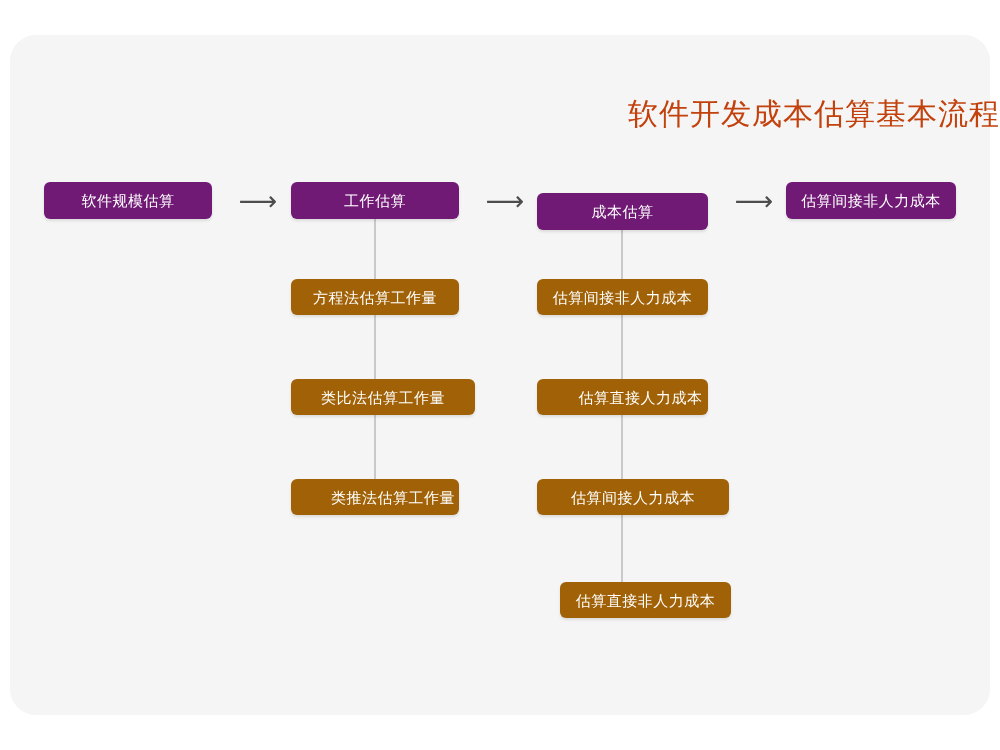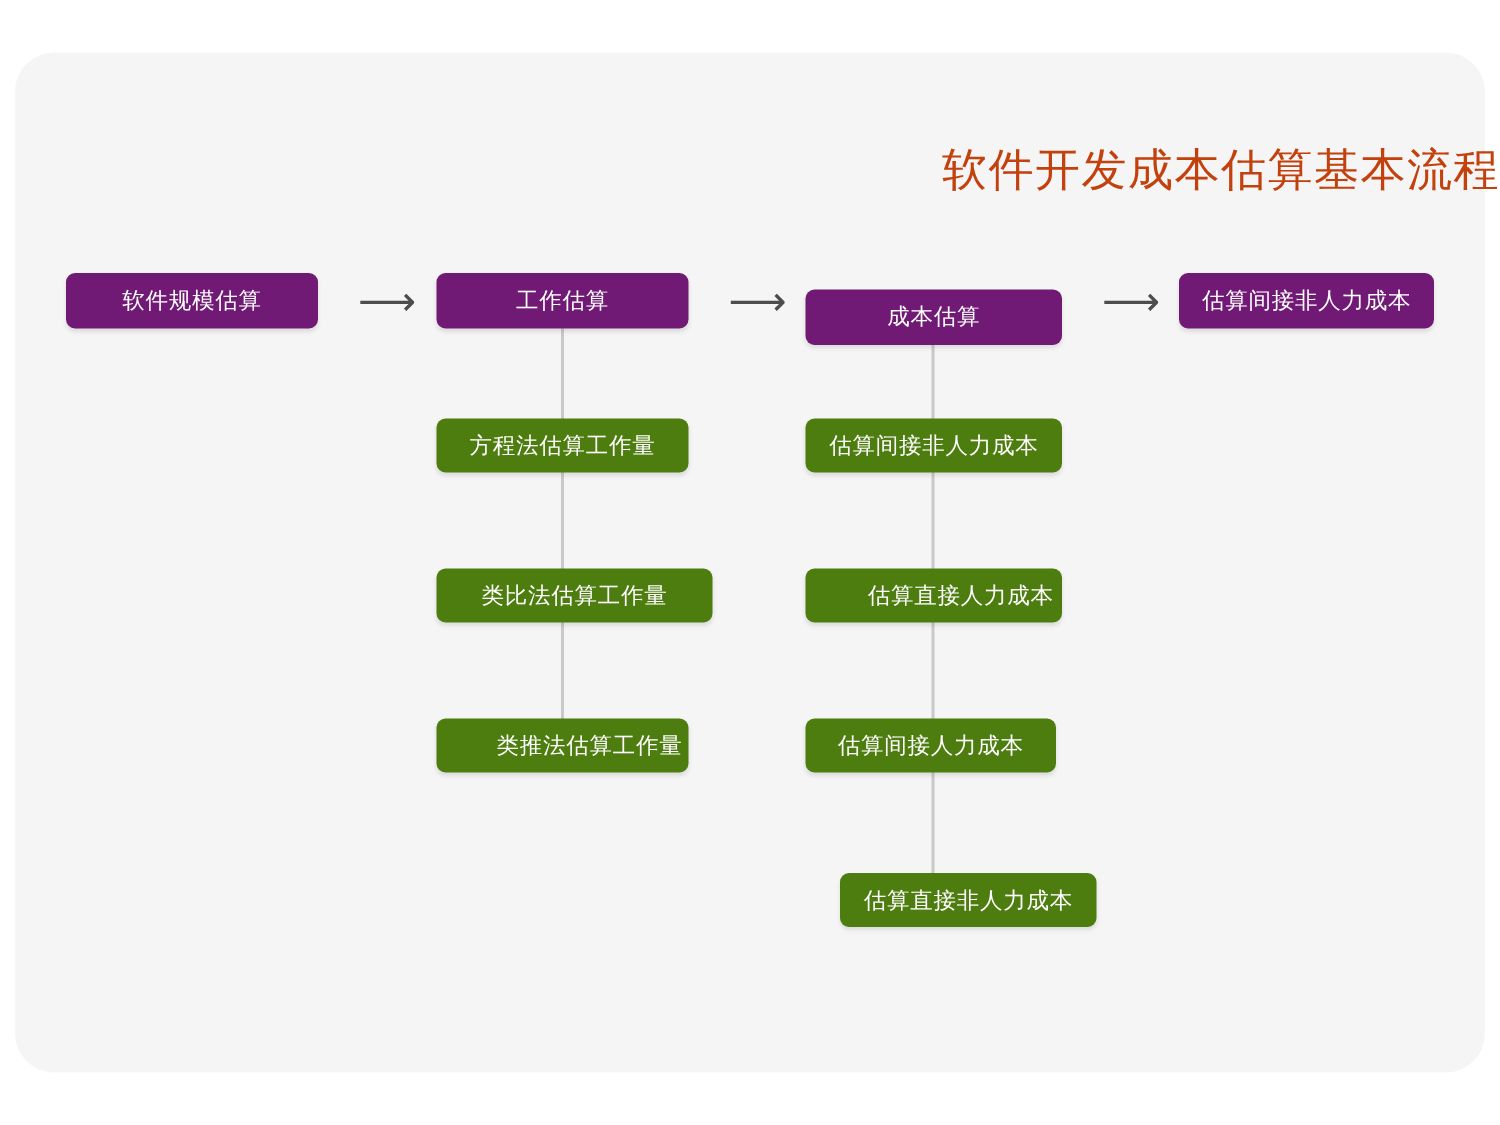--- a/index.html
+++ b/index.html
@@ -58,21 +58,21 @@
     letter-spacing: 0.5px;
     white-space: nowrap;
     box-shadow: 0 2px 3px rgba(0,0,0,0.10);
   }
 
   .node.primary {
     background: #701a75;
   }
 
   .node.secondary {
-    background: #4d7c0f;
+    background: #a16207;
     color: #ffffff;
   }
 
   
   .arrow {
     position: absolute;
     color: #4d4d4d;
     font-size: 27px;
     line-height: 1;
     letter-spacing: -2px;
@@ -142,21 +142,21 @@
     </div>
 
     <div class="node secondary" style="left:537px; top:279px; width:171px; height:36px;text-align:right;">
       <span>估算间接非人力成本</span>
     </div>
 
     <div class="node secondary" style="left:537px; top:379px; width:171px; height:36px;padding-left:36px;">
       <span>估算直接人力成本</span>
     </div>
 
-    <div class="node secondary" style="left:537px; top:479px; width:167px; height:36px;text-align:center;">
+    <div class="node secondary" style="left:537px; top:479px; width:192px; height:36px;text-align:center;">
       <span>估算间接人力成本</span>
     </div>
 
     <div class="node secondary" style="left:537px; top:582px; width:171px; height:36px;margin-left:23px;">
       <span>估算直接非人力成本</span>
     </div>
 
   </div>
 </div>
 

